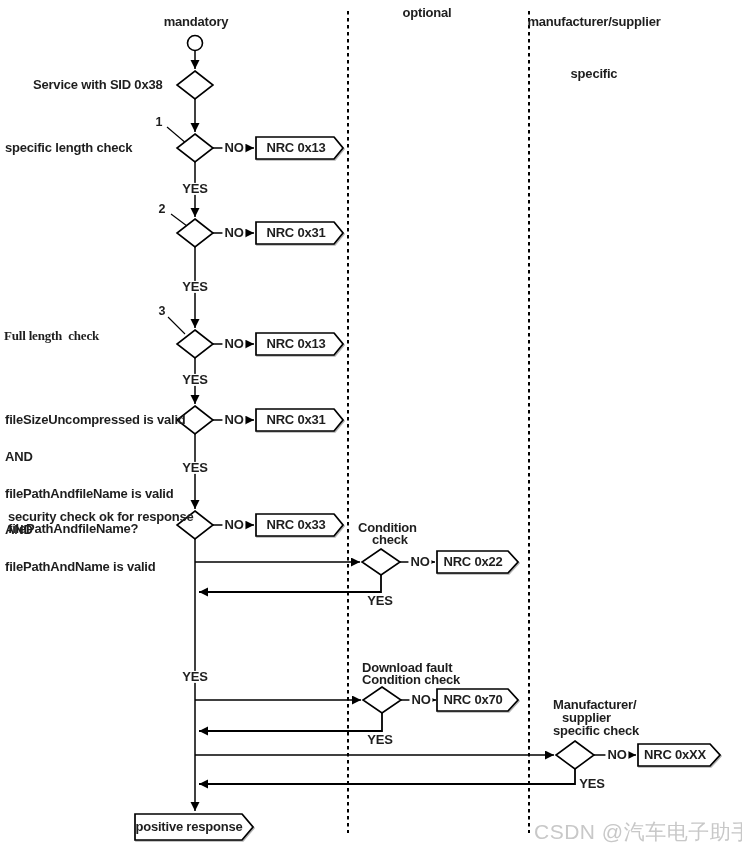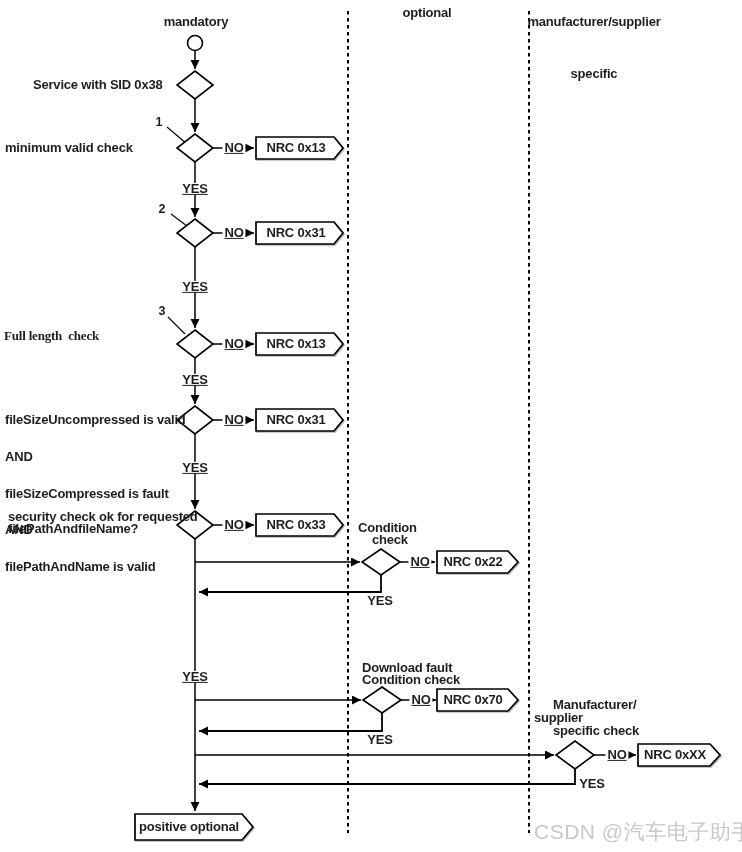--- a/index.html
+++ b/index.html
@@ -8,21 +8,21 @@
     position:relative; width:742px; height:852px; background:#ffffff;
     font-family:"Liberation Sans", sans-serif; overflow:hidden;
   }
   #diagram-svg { position:absolute; left:0; top:0; }
   .lbl {
     position:absolute; font-weight:bold; font-size:13px; line-height:12.2px;
     color:#1e1e1e; white-space:pre; letter-spacing:-0.2px;
   }
   .cc { transform:translate(-50%,-50%); text-align:center; }
   .vc { transform:translateY(-50%); }
-  .onln { background:#ffffff; padding:0 2px;text-decoration:underline; }
+  .onln { background:#ffffff; padding:0 2px; }
   .num { font-size:12.5px; }
   .shape { fill:#ffffff; stroke:#000000; }
   .edge { stroke:#000000; fill:none; }
   .pent { filter:drop-shadow(1px 1.2px 0.4px rgba(0,0,0,0.30)); }
   #watermark-label {
     position:absolute; left:534px; top:818px; font-size:21px; font-weight:400;
     color:#c8c8c8; letter-spacing:0.5px; white-space:pre;
     font-family:"Liberation Sans", sans-serif;
   }
 </style>
@@ -92,42 +92,42 @@
 
     <polygon points="135,814 242,814 253,827 242,840 135,840" class="shape pent" stroke-width="1.7"></polygon>
   </svg>
 
   <div class="lbl cc" style="left:196px; top:22px;">mandatory</div>
   <div class="lbl cc" style="left:427px; top:13px;">optional</div>
   <div class="lbl cc" style="left:594px; top:22px;">manufacturer/supplier</div>
   <div class="lbl cc" style="left:594px; top:34px;margin-top:40px;">specific</div>
 
   <div class="lbl vc" style="left:8px; top:85px;margin-left:25px;">Service with SID 0x38</div>
-  <div class="lbl vc" style="left:5px; top:148px;">minimum valid check</div>
+  <div class="lbl vc" style="left:5px; top:148px;">specific length check</div>
   <div class="lbl vc" style="left:4px; top:336px;font-family:Liberation Serif, serif;">Full length  check</div>
   <div class="lbl" style="left:5px; top:390px;">
     <div>fileSizeUncompressed is valid</div>
     <div>AND</div>
-    <div>fileSizeCompressed is fault</div>
+    <div>filePathAndfileName is valid</div>
     <div>AND</div>
     <div>filePathAndName is valid</div>
   </div>
-  <div class="lbl vc" style="left:8px; top:517px;">security check ok for requested</div>
+  <div class="lbl vc" style="left:8px; top:517px;">security check ok for response</div>
   <div class="lbl vc" style="left:8px; top:529px;">filePathAndfileName?</div>
 
   <div class="lbl cc num" style="left:159px; top:122px;">1</div>
   <div class="lbl cc num" style="left:162px; top:209px;">2</div>
   <div class="lbl cc num" style="left:162px; top:311px;">3</div>
 
   <div class="lbl vc" style="left:358px; top:528px;">Condition</div>
   <div class="lbl vc" style="left:372px; top:540px;">check</div>
   <div class="lbl vc" style="left:362px; top:668px;">Download fault</div>
   <div class="lbl vc" style="left:362px; top:680px;">Condition check</div>
   <div class="lbl vc" style="left:553px; top:705px;">Manufacturer/</div>
-  <div class="lbl vc" style="left:534px; top:718px;">supplier</div>
+  <div class="lbl vc" style="left:562px; top:718px;">supplier</div>
   <div class="lbl vc" style="left:553px; top:731px;">specific check</div>
 
   <div class="lbl cc onln" style="left:195px; top:189px;">YES</div>
   <div class="lbl cc onln" style="left:195px; top:287px;">YES</div>
   <div class="lbl cc onln" style="left:195px; top:380px;">YES</div>
   <div class="lbl cc onln" style="left:195px; top:468px;">YES</div>
   <div class="lbl cc onln" style="left:195px; top:677px;">YES</div>
   <div class="lbl cc" style="left:380px; top:601px;">YES</div>
   <div class="lbl cc" style="left:380px; top:740px;">YES</div>
   <div class="lbl cc" style="left:592px; top:784px;">YES</div>
@@ -143,17 +143,17 @@
 
   <div class="lbl cc" style="left:296px; top:148px;">NRC 0x13</div>
   <div class="lbl cc" style="left:296px; top:233px;">NRC 0x31</div>
   <div class="lbl cc" style="left:296px; top:344px;">NRC 0x13</div>
   <div class="lbl cc" style="left:296px; top:420px;">NRC 0x31</div>
   <div class="lbl cc" style="left:296px; top:525px;text-align:right;">NRC 0x33</div>
   <div class="lbl cc" style="left:473px; top:562px;">NRC 0x22</div>
   <div class="lbl cc" style="left:473px; top:700px;text-align:center;">NRC 0x70</div>
   <div class="lbl cc" style="left:675px; top:755px;">NRC 0xXX</div>
 
-  <div class="lbl cc" style="left:189px; top:827px;">positive optional</div>
+  <div class="lbl cc" style="left:189px; top:827px;">positive response</div>
 
   <div id="watermark-label">CSDN @汽车电子助手</div>
 
 </div>
 
 </body></html>

